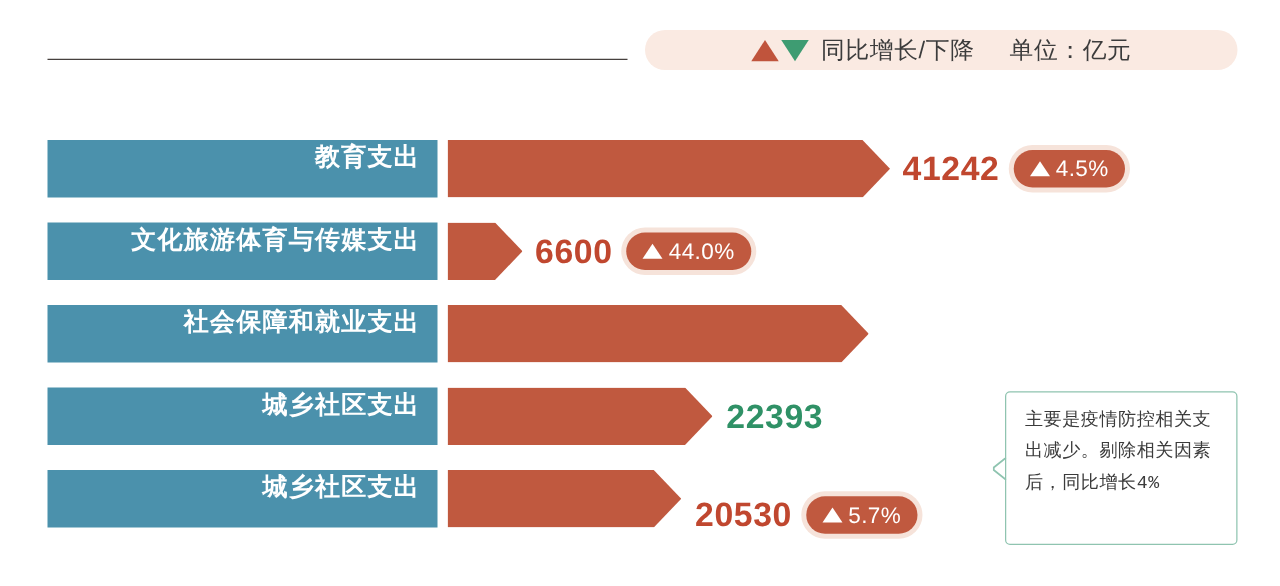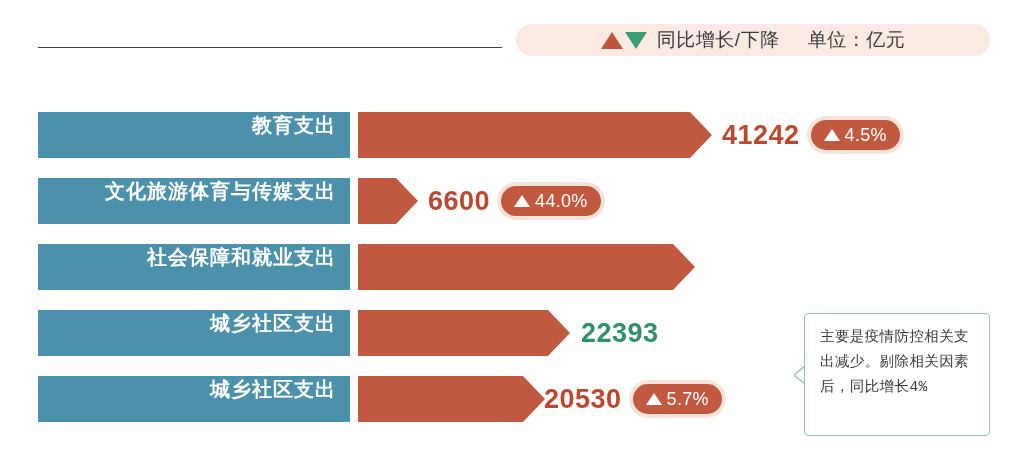--- a/index.html
+++ b/index.html
@@ -263,21 +263,21 @@
         <div class="arrow-bar" style="width: 212px; left: 358px;"></div>
         <div class="value-area" style="left: 581px;">
           <span class="value-num down">22393</span>
         </div>
       </div>
       <div class="row">
         <div class="label-bar">
           <span class="label-text">城乡社区支出</span>
         </div>
         <div class="arrow-bar" style="width: 187px; left: 358px;"></div>
-        <div class="value-area" style="left: 544px;">
+        <div class="value-area" style="left: 556px; margin-top: 13px;">
           <span class="value-num">20530</span>
           <span class="badge">
             <span class="badge-tri up"></span>
             <span class="badge-text">5.7%</span>
           </span>
         </div>
       </div>
     </div>
 
   <div class="annotation">

